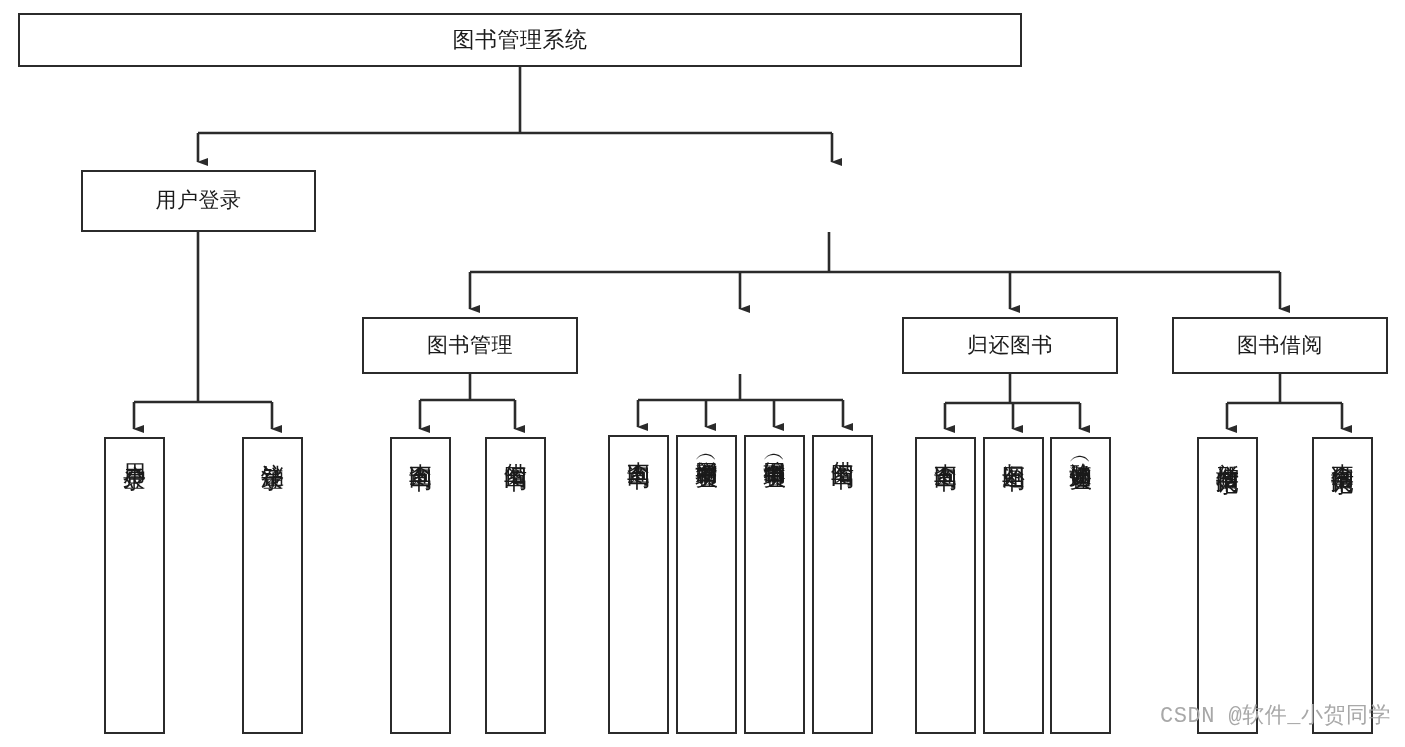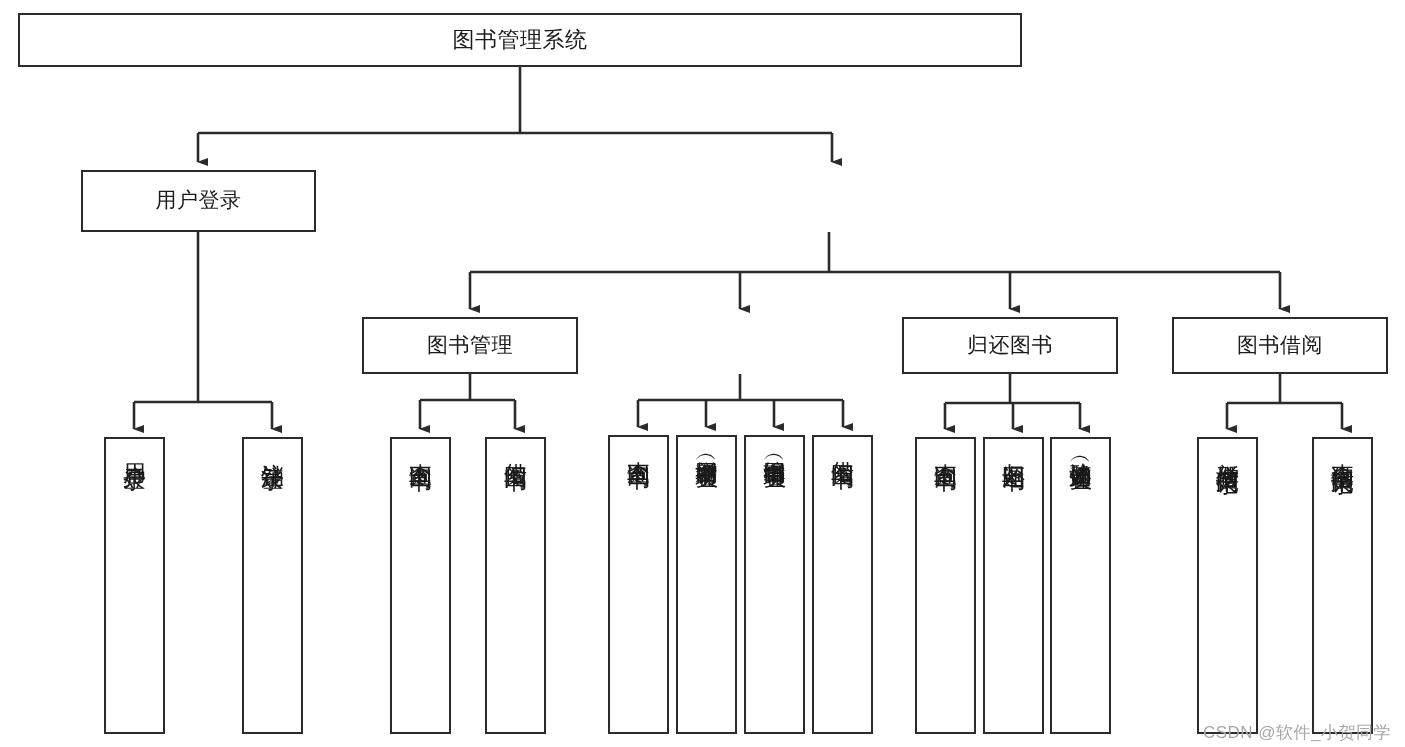--- a/index.html
+++ b/index.html
@@ -62,26 +62,26 @@
     letter-spacing: 2px;
     white-space: nowrap;
   }
   .node.v.tall .lbl {
     font-size: 22px;
     letter-spacing: 1px;
   }
   #watermark {
     position: absolute;
     right: 8px;
-    bottom: 3px;
-    font-size: 17px;
+    bottom: 17px;
+    font-size: 22px;
     color: #a8a8a8;
     letter-spacing: 0.5px;
     white-space: nowrap;
-    font-family: Liberation Sans, sans-serif;
+    font-family: Liberation Mono, monospace;
   }
 </style>
 </head>
 <body>
 
 <div id="canvas">
 
   <svg id="edges" viewBox="0 0 1405 747" xmlns="http://www.w3.org/2000/svg">
     <defs>
       <marker id="arw" markerWidth="10" markerHeight="11" refX="4" refY="10" orient="auto" markerUnits="userSpaceOnUse">

